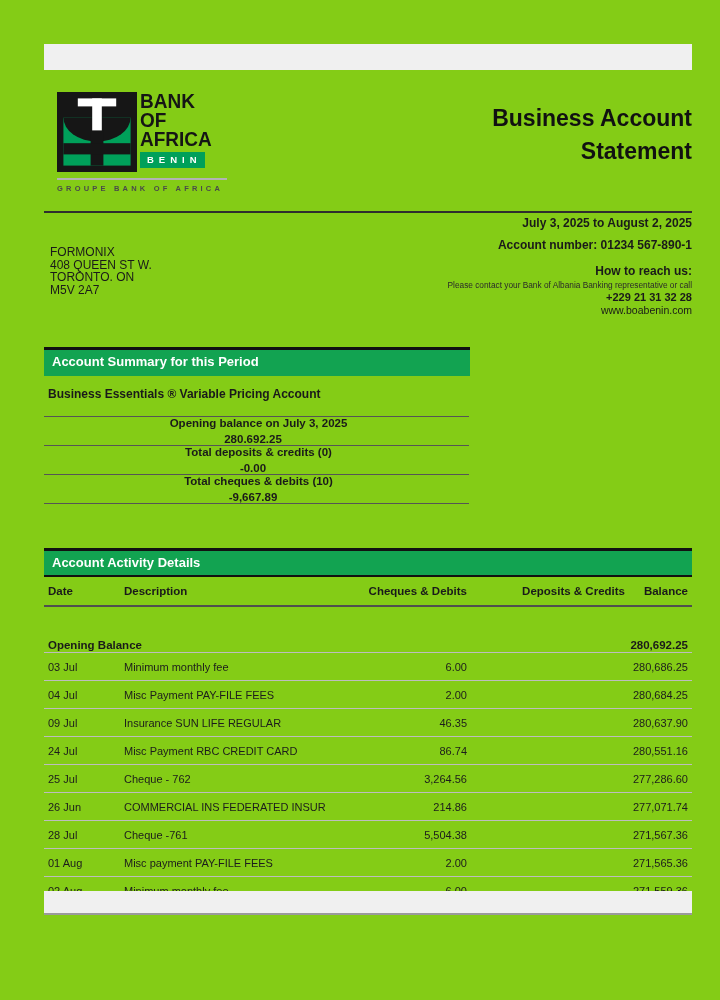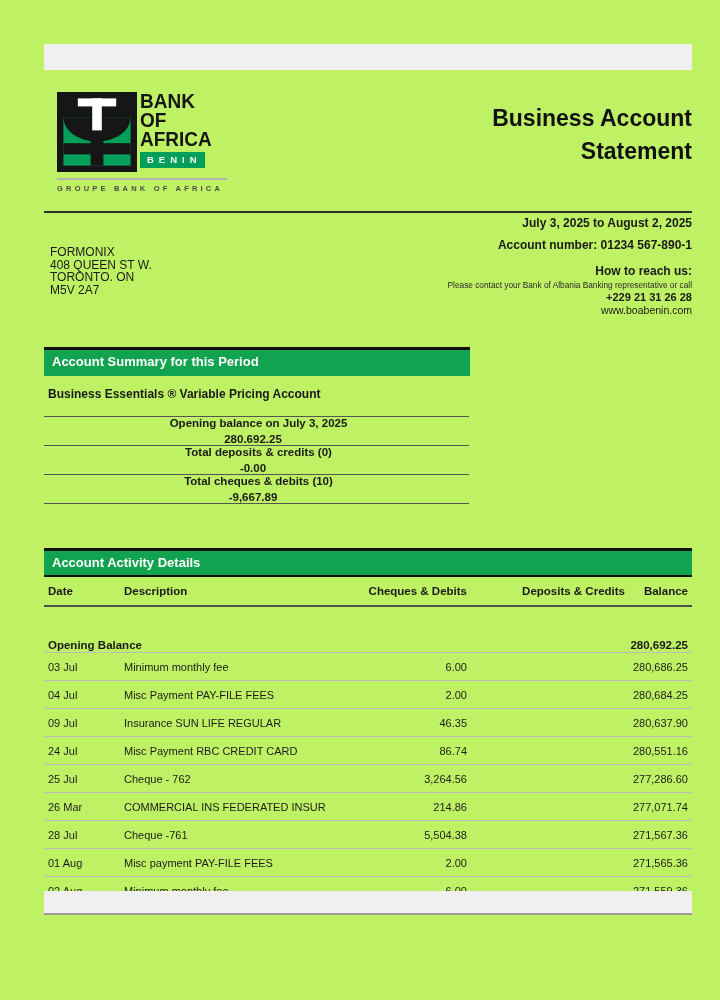--- a/index.html
+++ b/index.html
@@ -1,17 +1,17 @@
 <!DOCTYPE html>
 <html><head>
 <meta charset="utf-8">
 <style>
   html,body{margin:0;padding:0;background:#fff;}
   .page{
-    position:relative;width:720px;height:1000px;background:#bef264;
+    position:relative;width:720px;height:1000px;background:#84cc16;
     font-family:"Liberation Sans","DejaVu Sans",sans-serif;color:#1a1a1a;
     overflow:hidden;
   }
   .top-bar{position:absolute;left:44px;top:44px;width:648px;height:26px;background:#f0f0f0;}
   .bottom-bar{position:absolute;left:44px;top:891px;width:648px;height:24px;background:#f0f0f0;border-bottom:2px solid #9a9a9a;box-sizing:border-box;}
 
   
   .logo-block{position:absolute;left:57px;top:92px;}
   .logo-row{display:flex;align-items:flex-start;}
   .logo-icon{width:80px;height:80px;display:block;}
@@ -99,21 +99,21 @@
   <div class="address">
     <div>FORMONIX</div>
     <div>408 QUEEN ST W.</div>
     <div>TORONTO. ON</div>
     <div>M5V 2A7</div>
   </div>
 
   <div class="contact">
     <div class="contact-heading">How to reach us:</div>
     <div class="contact-note">Please contact your Bank of Albania Banking representative or call</div>
-    <div class="contact-phone">+229 21 31 26 28</div>
+    <div class="contact-phone">+229 21 31 32 28</div>
     <div class="contact-web">www.boabenin.com</div>
   </div>
 
   <div class="banner summary-banner">Account Summary for this Period</div>
   <div class="product">Business Essentials ® Variable Pricing Account</div>
 
   <div class="summary-table">
     <div class="srow">
       <span class="lbl">Opening balance on July 3, 2025</span>
       <span class="val">280.692.25</span>
@@ -173,21 +173,21 @@
       <span class="cell c-bal">280,551.16</span>
     </div>
     <div class="arow adata">
       <span class="cell c-date">25 Jul</span>
       <span class="cell c-desc">Cheque - 762</span>
       <span class="cell c-debit">3,264.56</span>
       <span class="cell c-credit"></span>
       <span class="cell c-bal">277,286.60</span>
     </div>
     <div class="arow adata">
-      <span class="cell c-date">26 Mar</span>
+      <span class="cell c-date">26 Jun</span>
       <span class="cell c-desc">COMMERCIAL INS FEDERATED INSUR</span>
       <span class="cell c-debit">214.86</span>
       <span class="cell c-credit"></span>
       <span class="cell c-bal">277,071.74</span>
     </div>
     <div class="arow adata">
       <span class="cell c-date">28 Jul</span>
       <span class="cell c-desc">Cheque -761</span>
       <span class="cell c-debit">5,504.38</span>
       <span class="cell c-credit"></span>

